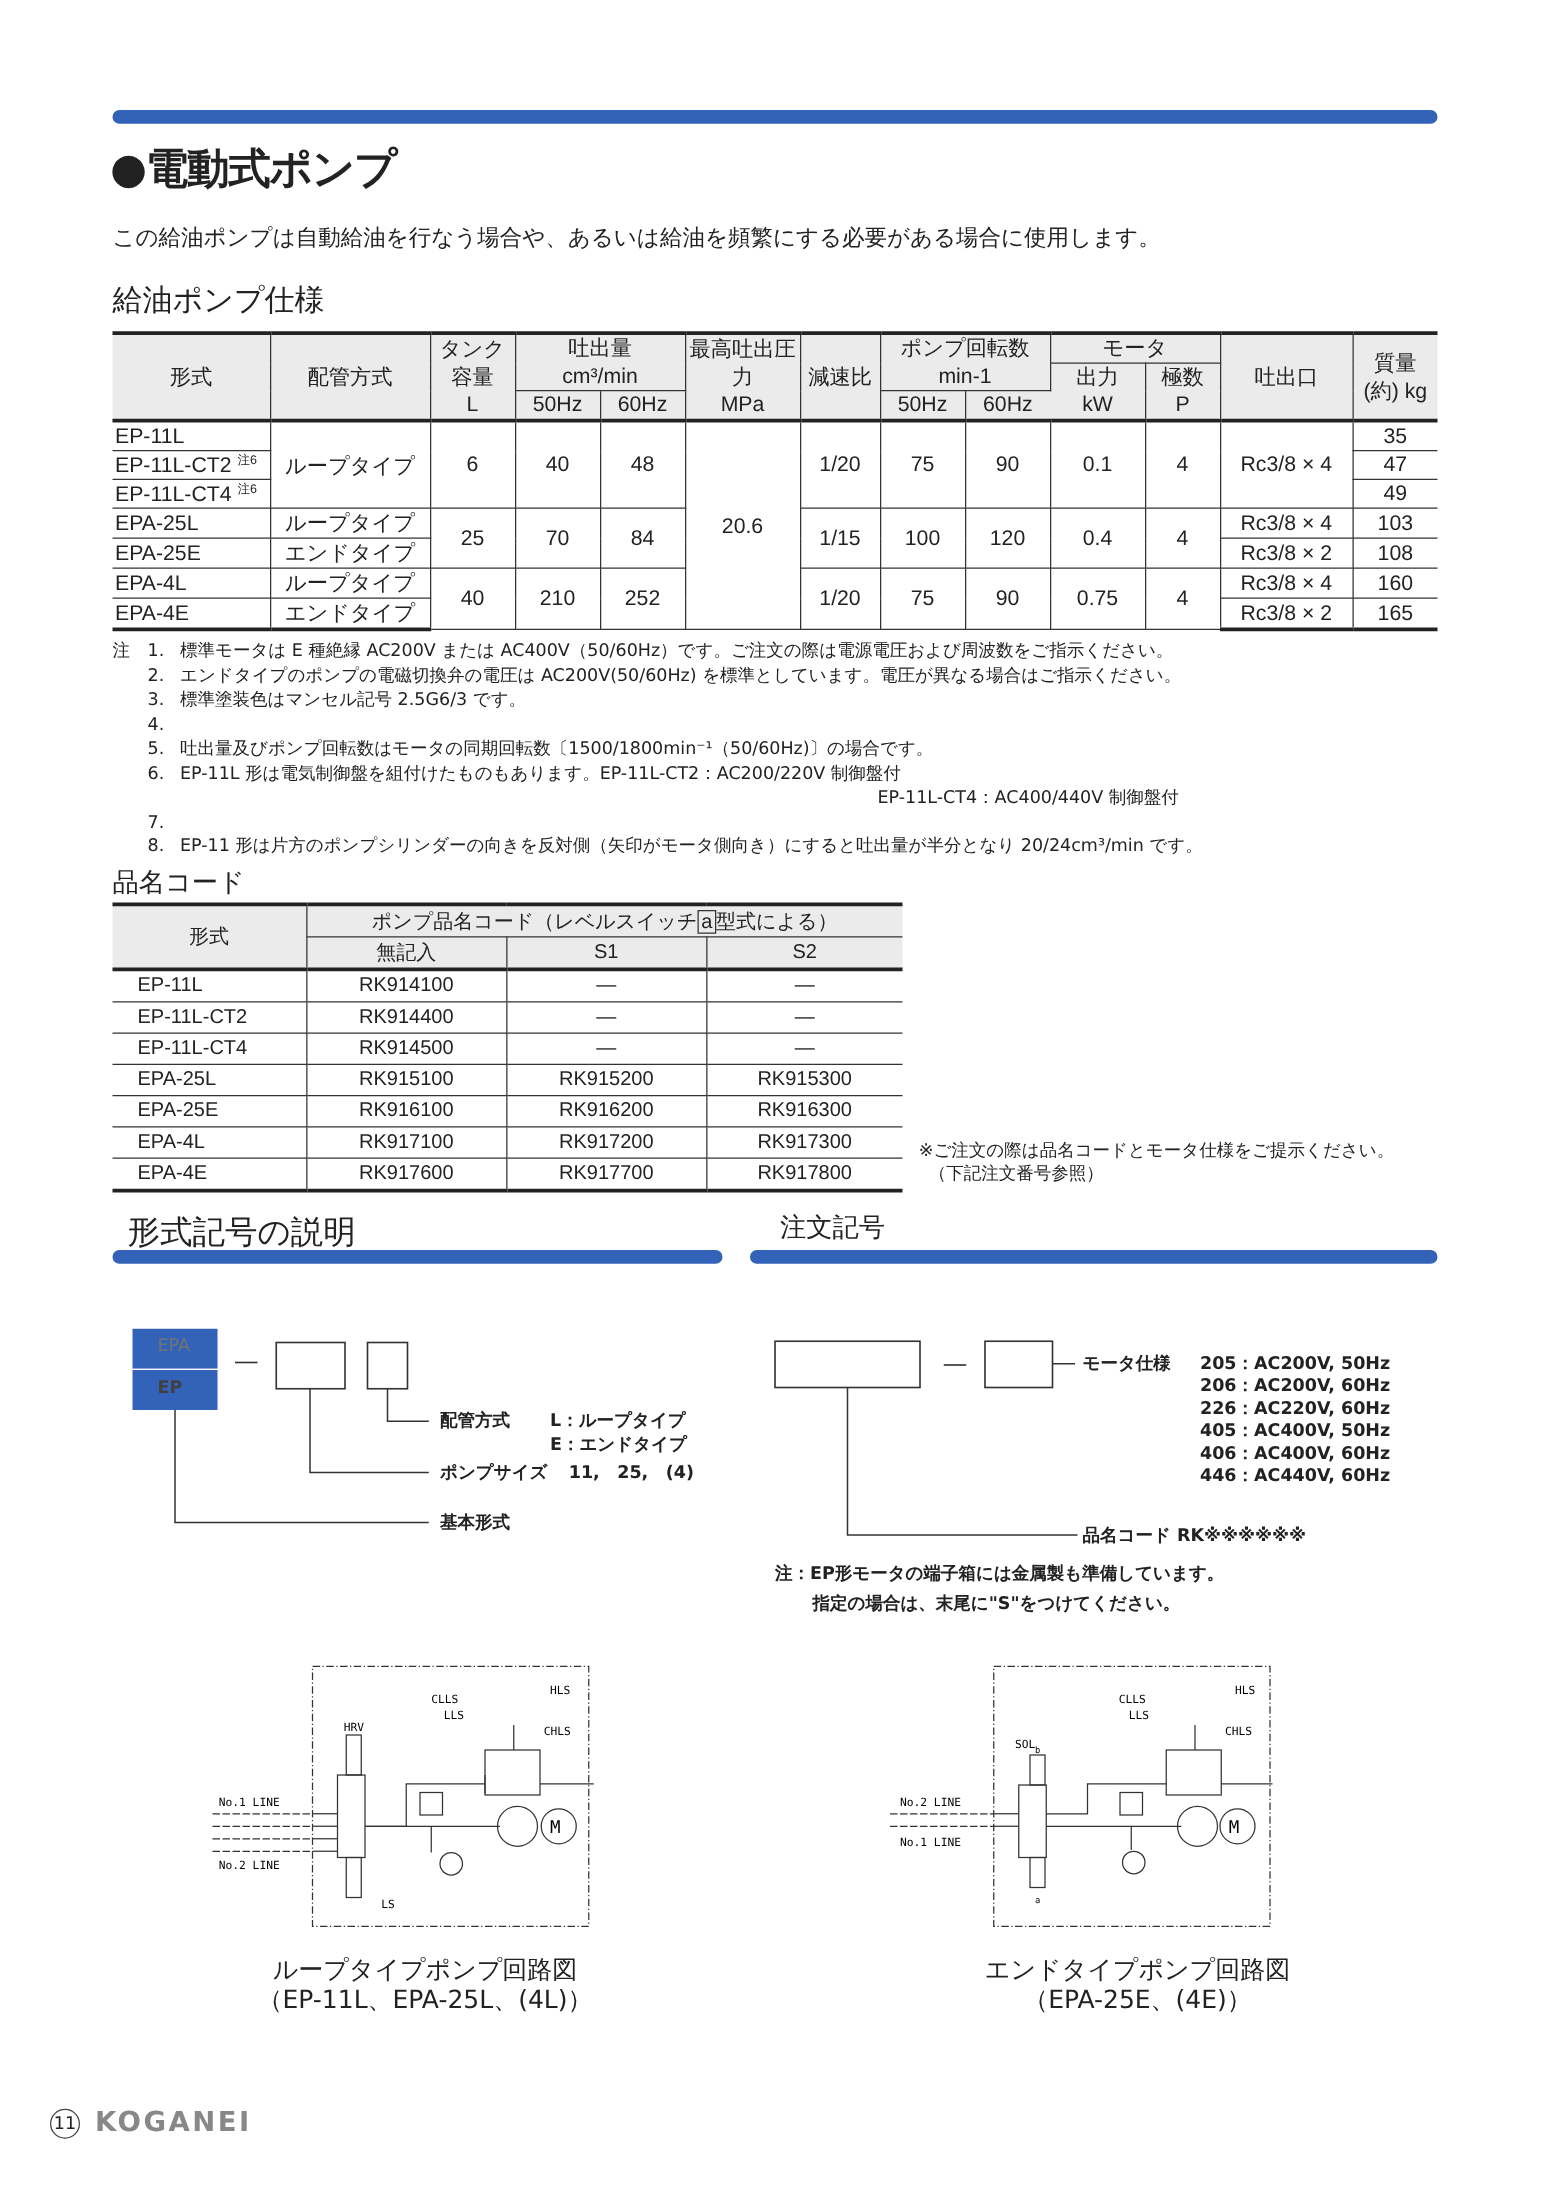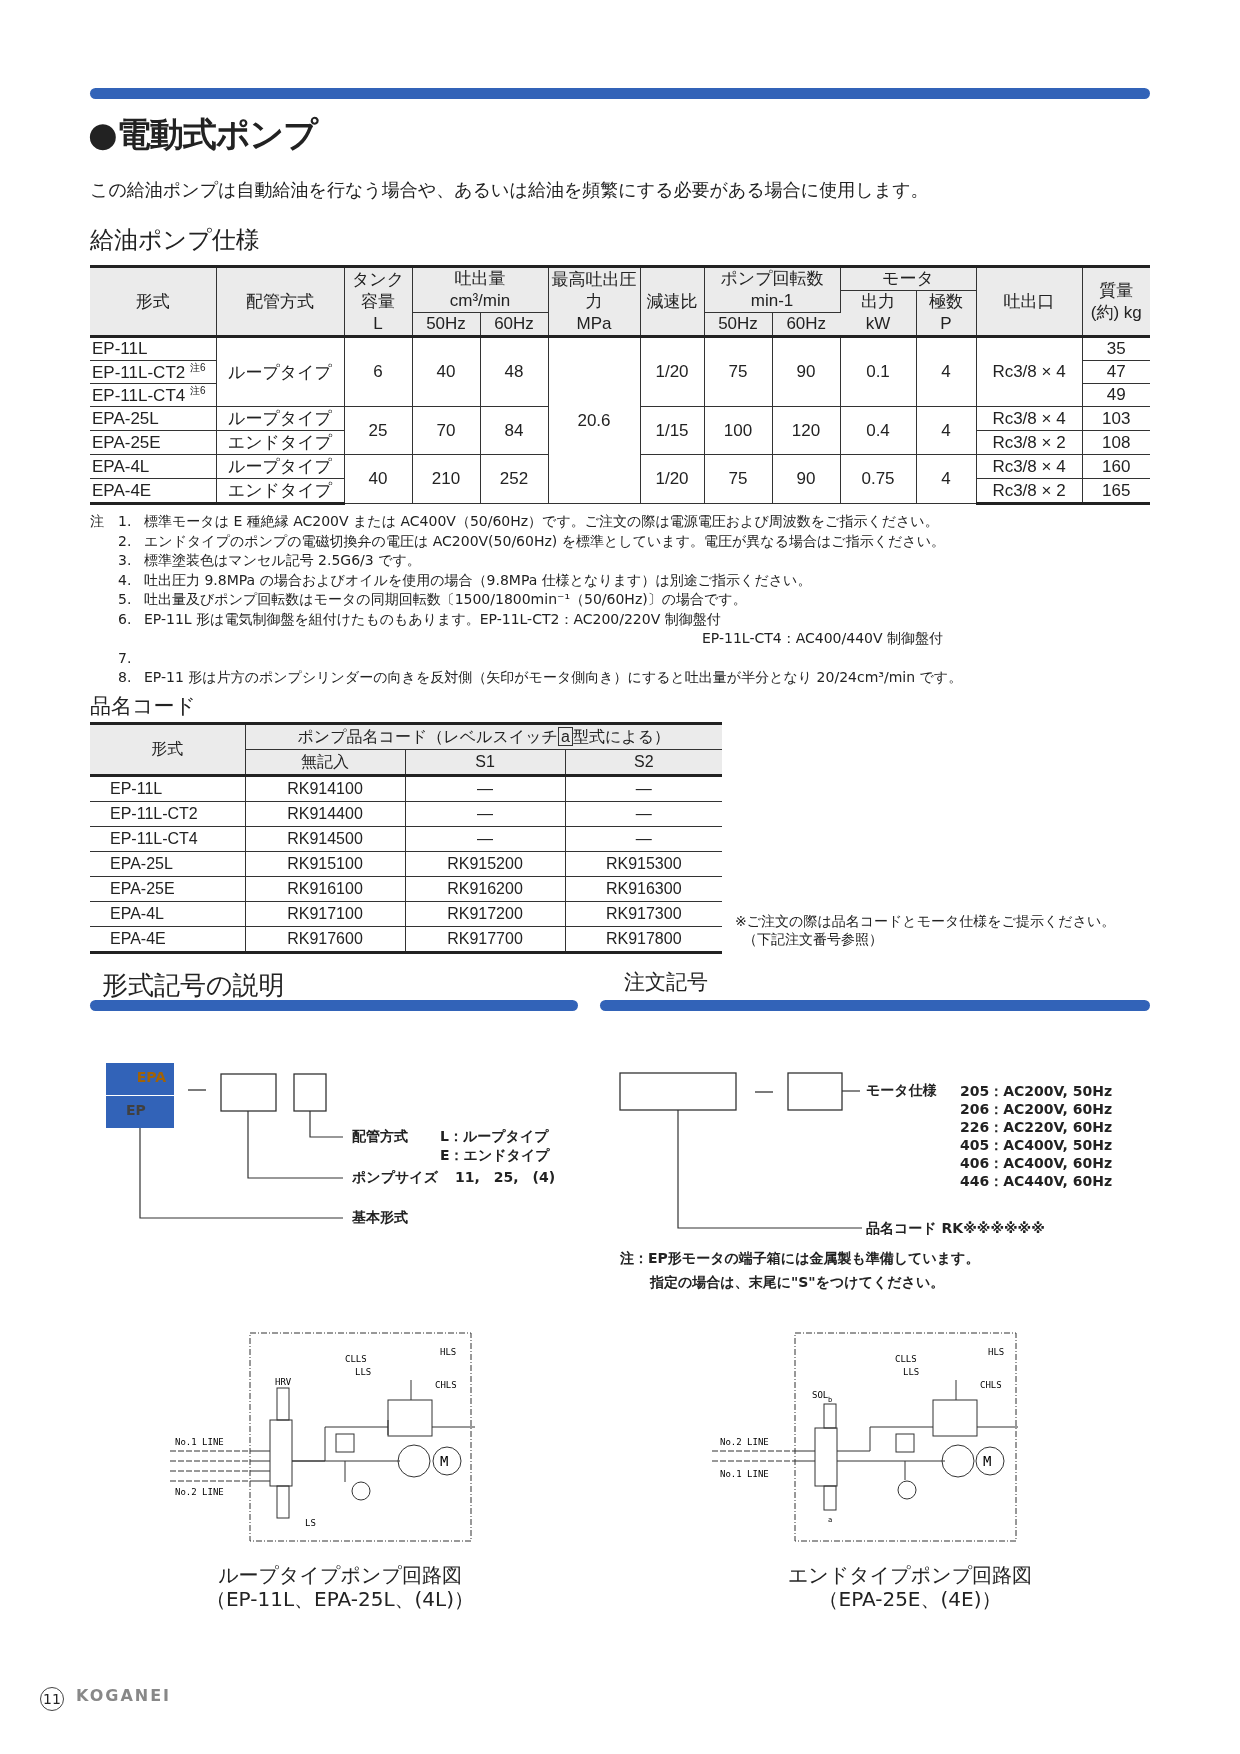--- a/index.html
+++ b/index.html
@@ -37,21 +37,21 @@
   #code-table th:first-child,#code-table td:first-child{border-left:none;}
   #code-table th:last-child,#code-table td:last-child{border-right:none;margin-top:36px;}
   #order-note{left:735px;top:912px;font-size:14px;line-height:18px;}
   #sec-left{left:102px;top:968px;font-size:26px;}
   #sec-right{left:600px;top:968px;font-size:21px;margin-left:24px;}
   #bar-left{left:90px;top:1000px;width:488px;height:11px;}
   #bar-right{left:600px;top:1000px;width:550px;height:11px;}
   .diag-text{position:absolute;font-size:14px;font-weight:bold;}
   .caption{position:absolute;text-align:center;font-size:20px;line-height:24px;}
   #footer-num{left:40px;top:1687px;width:22px;height:22px;border:1px solid #444;border-radius:50%;font-size:14px;text-align:center;line-height:22px;}
-  #footer-brand{left:76px;top:1686px;font-size:16px;font-weight:bold;color:#888;letter-spacing:2px;text-align:right;}
+  #footer-brand{left:76px;top:1686px;font-size:22px;font-weight:bold;color:#888;letter-spacing:2px;text-align:right;}
   svg text{font-family:"DejaVu Sans Mono","Liberation Mono",monospace;}
 </style>
 </head>
 <body>
 
 <div id="top-bar" class="bar"></div>
 <div id="title" class="abs">●電動式ポンプ</div>
 <div id="intro" class="abs">この給油ポンプは自動給油を行なう場合や、あるいは給油を頻繁にする必要がある場合に使用します。</div>
 
 <div id="spec-heading" class="h2">給油ポンプ仕様</div>
@@ -175,21 +175,20 @@
       <span>エンドタイプのポンプの電磁切換弁の電圧は AC200V(50/60Hz) を標準としています。電圧が異なる場合はご指示ください。</span>
     </div>
     <div class="note-row">
       <span class="note-lead"></span>
       <span class="note-num">3.</span>
       <span>標準塗装色はマンセル記号 2.5G6/3 です。</span>
     </div>
     <div class="note-row">
       <span class="note-lead"></span>
       <span class="note-num">4.</span>
-      <span>吐出圧力 9.8MPa の場合およびオイルを使用の場合（9.8MPa 仕様となります）は別途ご指示ください。</span>
     </div>
     <div class="note-row">
       <span class="note-lead"></span>
       <span class="note-num">5.</span>
       <span>吐出量及びポンプ回転数はモータの同期回転数〔1500/1800min⁻¹（50/60Hz)〕の場合です。</span>
     </div>
     <div class="note-row">
       <span class="note-lead"></span>
       <span class="note-num">6.</span>
       <span>EP-11L 形は電気制御盤を組付けたものもあります。EP-11L-CT2：AC200/220V 制御盤付</span>
@@ -288,21 +287,21 @@
   <rect x="106" y="23" width="68" height="32" fill="#3263b8"></rect>
   <rect x="106" y="56" width="68" height="32" fill="#3263b8"></rect>
   <line x1="106" y1="55.5" x2="174" y2="55.5" stroke="#fff" stroke-width="1"></line>
   <line x1="188" y1="50" x2="206" y2="50" stroke="#333" stroke-width="1.3"></line>
   <rect x="221" y="34" width="55" height="37" fill="none" stroke="#333" stroke-width="1.3"></rect>
   <rect x="294" y="34" width="32" height="37" fill="none" stroke="#333" stroke-width="1.3"></rect>
   <polyline points="310,71 310,97 343,97" fill="none" stroke="#333" stroke-width="1.2"></polyline>
   <polyline points="248,71 248,138 343,138" fill="none" stroke="#333" stroke-width="1.2"></polyline>
   <polyline points="140,88 140,178 343,178" fill="none" stroke="#333" stroke-width="1.2"></polyline>
 </svg>
-<div class="diag-text" style="left:126px;top:1069px;color:#a16207;font-weight:bold;width:40px;text-align:right;">EPA</div>
+<div class="diag-text" style="left:126px;top:1069px;color:#737373;font-weight:normal;width:40px;text-align:left;">EPA</div>
 <div class="diag-text" style="left:126px;top:1102px;color:#404040;font-weight:bold;width:40px;text-align:left;">EP</div>
 <div class="diag-text" style="left:352px;top:1128px;">配管方式</div>
 <div class="diag-text" style="left:440px;top:1128px;">L：ループタイプ</div>
 <div class="diag-text" style="left:440px;top:1147px;">E：エンドタイプ</div>
 <div class="diag-text" style="left:352px;top:1169px;">ポンプサイズ</div>
 <div class="diag-text" style="left:455px;top:1169px;">11,　25,　(4)</div>
 <div class="diag-text" style="left:352px;top:1209px;">基本形式</div>
 
 <svg class="abs" style="left:600px;top:1040px;" width="640" height="220">
   <rect x="20" y="33" width="116" height="37" fill="none" stroke="#333" stroke-width="1.3"></rect>

